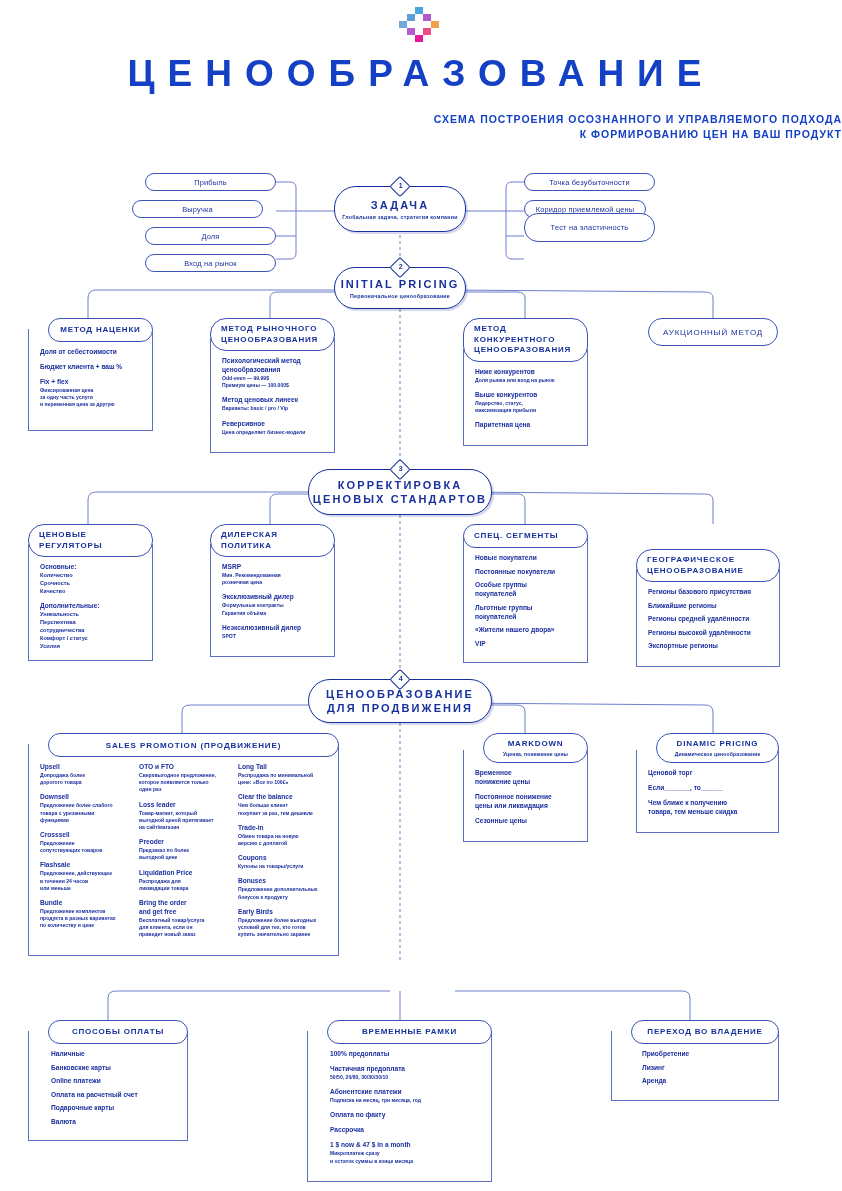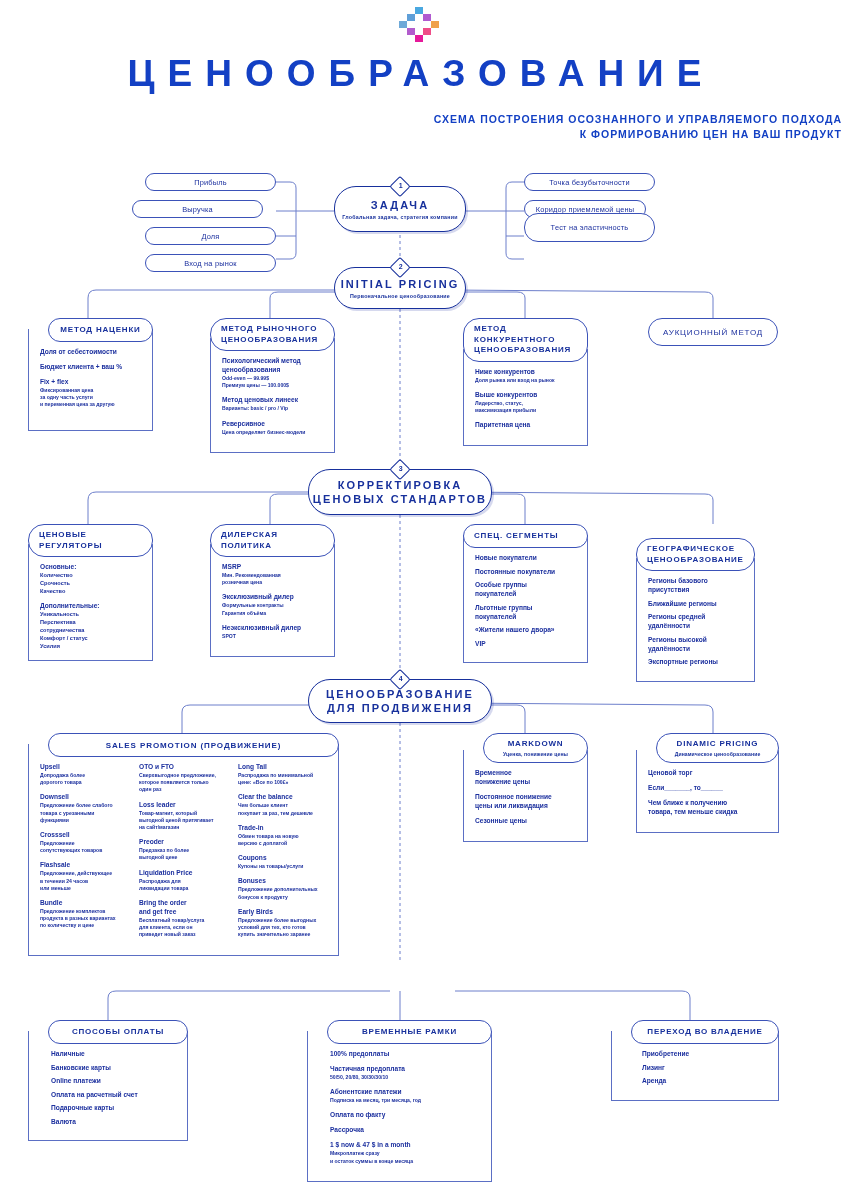--- a/index.html
+++ b/index.html
@@ -342,21 +342,21 @@
         </div>
       <div class="it tight">
           <div class="t">«Жители нашего двора»</div>
         </div>
       <div class="it tight">
           <div class="t">VIP</div>
         </div>
     </div>
   </div>
 
-  <div class="card" style="left:636px;top:538px;width:119px;">
+  <div class="card" style="left:636px;top:549px;width:144px;">
     <div class="hd">
       <div>
         <div class="hd-t">ГЕОГРАФИЧЕСКОЕ</div>
         <div class="hd-t">ЦЕНООБРАЗОВАНИЕ</div>
       </div>
     </div>
     <div class="bd" style="min-height:98px;">
       <div class="it tight">
           <div class="t">Регионы базового присутствия</div>
         </div>

